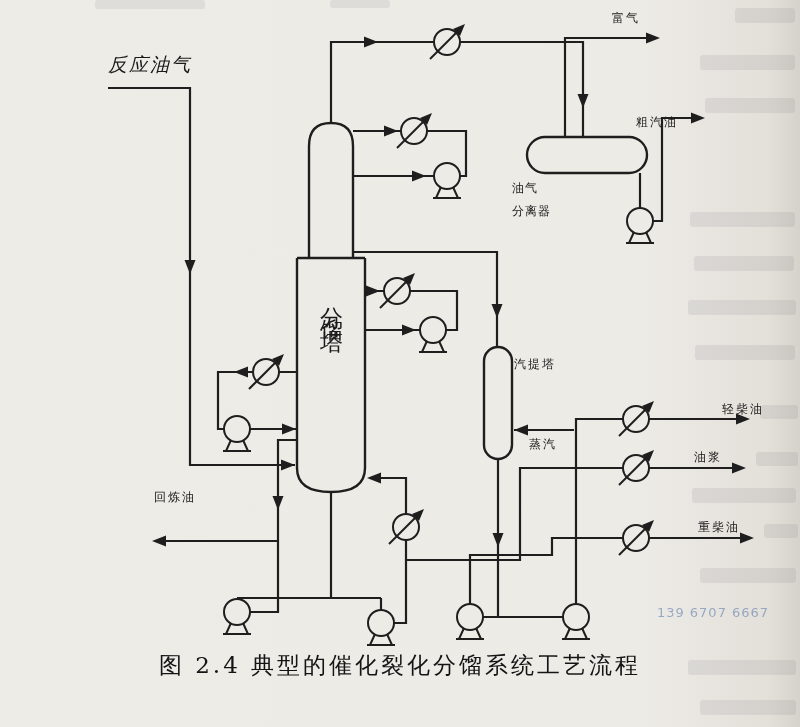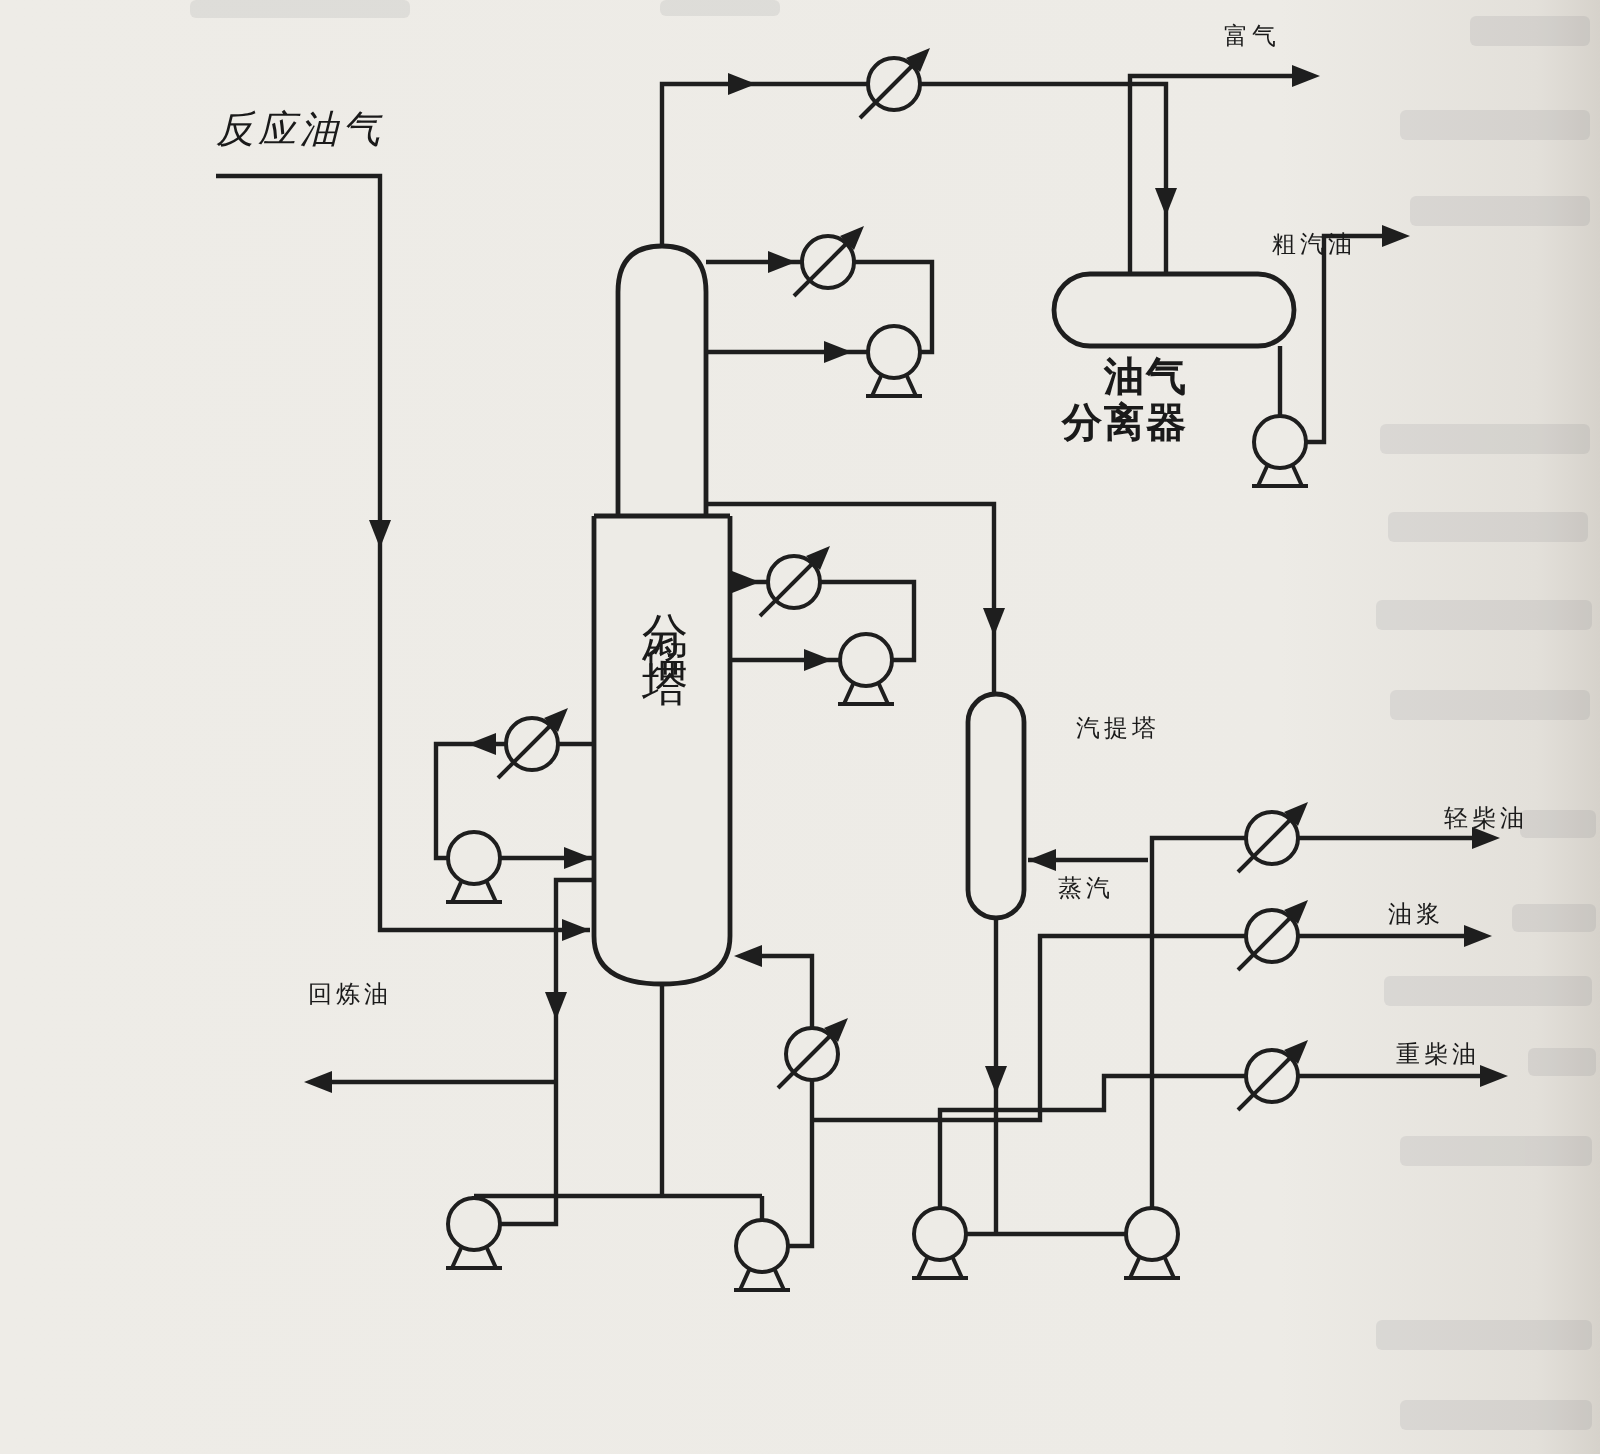--- a/index.html
+++ b/index.html
@@ -4,21 +4,21 @@
 <style>
   html,body{margin:0;padding:0;background:#d8d6d1;}
   .page{
     position:relative;width:800px;height:727px;overflow:hidden;
     background:linear-gradient(90deg,#eeece7 0%,#edebe6 80%,#e3e0da 96%,#d6d2cb 100%);
     font-family:"DejaVu Sans","Liberation Sans",sans-serif;color:#1a1a1a;
   }
   svg{position:absolute;left:0;top:0;}
   .lbl{position:absolute;font-size:12px;font-weight:500;white-space:nowrap;letter-spacing:2px;}
   .lbl-sm{font-size:19px;}
-  .sep-lbl{position:absolute;text-align:right;font-size:20px;line-height:23px;font-weight:700;letter-spacing:1px;}
+  .sep-lbl{position:absolute;text-align:left;font-size:12px;line-height:23px;font-weight:400;letter-spacing:1px;}
   .tower-lbl{
     position:absolute;writing-mode:vertical-rl;text-orientation:upright;
     font-size:23px;font-weight:500;letter-spacing:12px;
   }
   .caption{
     position:absolute;text-align:center;font-size:23px;letter-spacing:3px;font-weight:500;
     font-family:"DejaVu Serif","Liberation Serif",serif;color:#141414;
   }
   .watermark{position:absolute;text-align:center;color:rgba(96,126,175,0.60);}
   .watermark .wm1{font-size:17px;letter-spacing:6px;line-height:20px;}
@@ -140,24 +140,26 @@
 <div class="lbl lbl-sm" style="left:108px;top:52px;font-style:italic;">反应油气</div>
 <div class="lbl" style="left:612px;top:10px;">富气</div>
 <div class="lbl" style="left:636px;top:88px;margin-top:26px;">粗汽油</div>
 
 <div class="sep-lbl" style="left:512px;top:177px;width:82px;">
   <div>油气</div>
   <div>分离器</div>
 </div>
 
 <div class="tower-lbl" style="left:317px;top:288px;height:130px;">分馏塔</div>
-<div class="lbl" style="left:514px;top:356px;padding-left:24px;">汽提塔</div>
+<div class="lbl" style="left:514px;top:356px;">汽提塔</div>
 <div class="lbl" style="left:529px;top:436px;">蒸汽</div>
 <div class="lbl" style="left:686px;top:401px;margin-left:36px;">轻柴油</div>
 <div class="lbl" style="left:694px;top:449px;">油浆</div>
 <div class="lbl" style="left:698px;top:519px;">重柴油</div>
 <div class="lbl" style="left:154px;top:489px;">回炼油</div>
 
+<div class="caption" style="left:120px;top:650px;width:560px;">图 2.4  典型的催化裂化分馏系统工艺流程</div>
 
 <div class="watermark" style="left:648px;top:604px;width:130px;">
+  <div class="wm2">139 6707 6667</div>
 </div>
 
 </div>
 
 </body></html>

